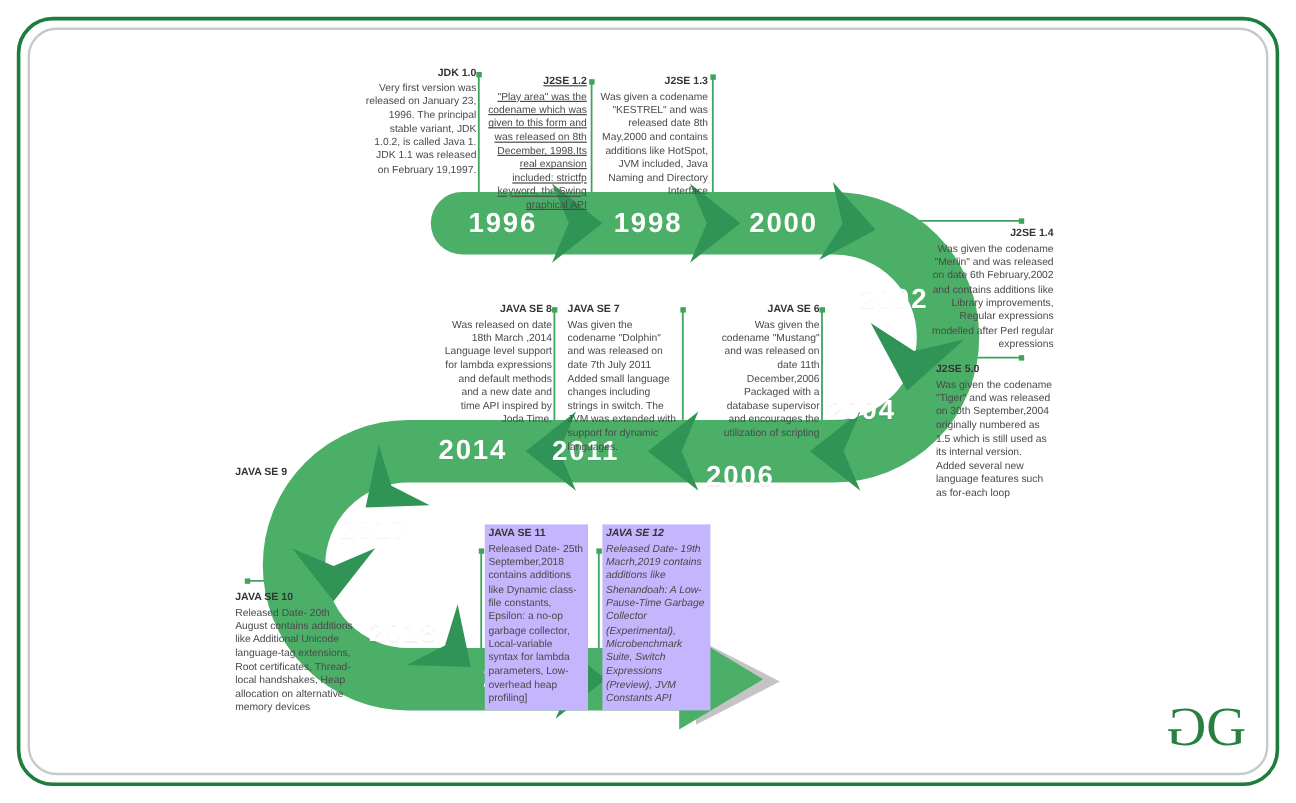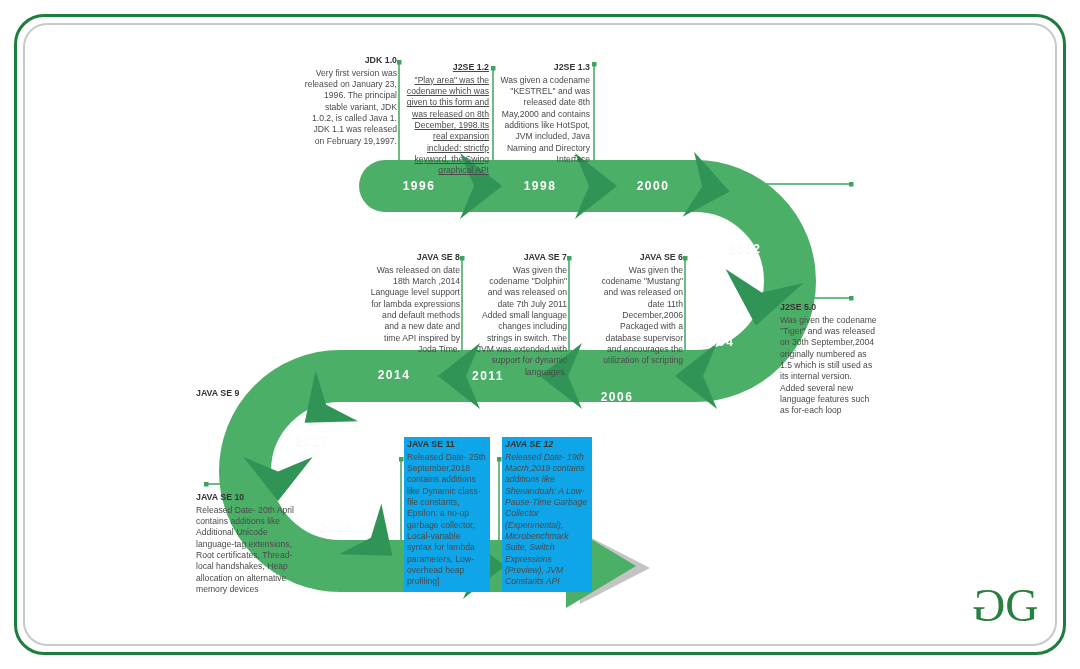--- a/index.html
+++ b/index.html
@@ -15,31 +15,31 @@
     position:absolute;left:23px;top:23px;right:23px;bottom:23px;
     border:2px solid #c9c9c9;border-radius:24px;pointer-events:none;
   }
   svg.art{position:absolute;left:0;top:0;}
   .note{
     position:absolute;font-size:8.6px;line-height:1.32;color:#4a4a4a;
   }
   .note-title{font-weight:bold;color:#353535;font-size:8.8px;margin-bottom:1px;}
   .year{
     position:absolute;transform:translate(-50%,-50%);
-    color:#ffffff;font-weight:bold;font-size:12px;letter-spacing:1.5px;
+    color:#ffffff;font-weight:bold;font-size:23px;letter-spacing:1.5px;
     white-space:nowrap;text-shadow:0 1px 0 rgba(0,0,0,0.05);
   }
   .logo{
     position:absolute;left:975px;top:583px;color:#27803f;
     font-family:"Liberation Serif",serif;font-size:46px;line-height:1;
     letter-spacing:-3px;
   }
   .logo .flip{display:inline-block;transform:scaleX(-1);}
   .logo .norm{display:inline-block;}
-  .bg-white{background:#0ea5e9;padding:2px 3px 4px 3px;}
+  .bg-white{background:#c4b5fd;padding:2px 3px 4px 3px;}
 </style>
 </head>
 <body>
 
 <div class="stage">
 
   <svg class="art" width="1080" height="669" viewBox="0 0 1080 669">
 
     <g stroke="#3fa35e" stroke-width="1.5">
       <line x1="399" y1="62" x2="399" y2="195"></line>
@@ -106,42 +106,46 @@
     <div class="note-body">Very first version was released on January 23, 1996. The principal stable variant, JDK 1.0.2, is called Java 1. JDK 1.1 was released on February 19,1997.</div>
   </div>
   <div class="note" style="left:399px;top:62px;width:90px;text-align:right;text-decoration:underline;">
     <div class="note-title">J2SE 1.2</div>
     <div class="note-body">"Play area" was the codename which was given to this form and was released on 8th December, 1998.Its real expansion included: strictfp keyword, the Swing graphical API</div>
   </div>
   <div class="note" style="left:494px;top:62px;width:96px;text-align:right;">
     <div class="note-title">J2SE 1.3</div>
     <div class="note-body">Was given a codename "KESTREL" and was released date 8th May,2000 and contains additions like HotSpot, JVM included, Java Naming and Directory Interface</div>
   </div>
+  <div class="note" style="left:776px;top:189px;width:102px;text-align:right;">
+    <div class="note-title">J2SE 1.4</div>
+    <div class="note-body">Was given the codename "Merlin" and was released on date 6th February,2002 and contains additions like Library improvements, Regular expressions modelled after Perl regular expressions</div>
+  </div>
   <div class="note" style="left:780px;top:302px;width:98px;text-align:left;">
     <div class="note-title">J2SE 5.0</div>
     <div class="note-body">Was given the codename "Tiger" and was released on 30th September,2004 originally numbered as 1.5 which is still used as its internal version. Added several new language features such as for-each loop</div>
   </div>
   <div class="note" style="left:589px;top:252px;width:94px;text-align:right;">
     <div class="note-title">JAVA SE 6</div>
     <div class="note-body">Was given the codename "Mustang" and was released on date 11th December,2006 Packaged with a database supervisor and encourages the utilization of scripting</div>
   </div>
-  <div class="note" style="left:473px;top:252px;width:94px;text-align:right;">
+  <div class="note" style="left:473px;top:252px;width:94px;text-align:left;">
     <div class="note-title">JAVA SE 7</div>
     <div class="note-body">Was given the codename "Dolphin" and was released on date 7th July 2011 Added small language changes including strings in switch. The JVM was extended with support for dynamic languages.</div>
   </div>
   <div class="note" style="left:366px;top:252px;width:94px;text-align:right;">
     <div class="note-title">JAVA SE 8</div>
     <div class="note-body">Was released on date 18th March ,2014 Language level support for lambda expressions and default methods and a new date and time API inspired by Joda Time.</div>
   </div>
   <div class="note" style="left:196px;top:388px;width:102px;text-align:left;">
     <div class="note-title">JAVA SE 9</div>
   </div>
   <div class="note" style="left:196px;top:492px;width:100px;text-align:left;">
     <div class="note-title">JAVA SE 10</div>
-    <div class="note-body">Released Date- 20th April contains additions like Additional Unicode language-tag extensions, Root certificates, Thread-local handshakes, Heap allocation on alternative memory devices</div>
+    <div class="note-body">Released Date- 20th August contains additions like Additional Unicode language-tag extensions, Root certificates, Thread-local handshakes, Heap allocation on alternative memory devices</div>
   </div>
   <div class="note bg-white" style="left:404px;top:437px;width:80px;text-align:left;">
     <div class="note-title">JAVA SE 11</div>
     <div class="note-body">Released Date- 25th September,2018 contains additions like Dynamic class-file constants, Epsilon: a no-op garbage collector, Local-variable syntax for lambda parameters, Low-overhead heap profiling]</div>
   </div>
   <div class="note bg-white" style="left:502px;top:437px;width:84px;text-align:left;font-style:italic;">
     <div class="note-title">JAVA SE 12</div>
     <div class="note-body">Released Date- 19th Macrh,2019 contains additions like Shenandoah: A Low-Pause-Time Garbage Collector (Experimental), Microbenchmark Suite, Switch Expressions (Preview), JVM Constants API</div>
   </div>
 

